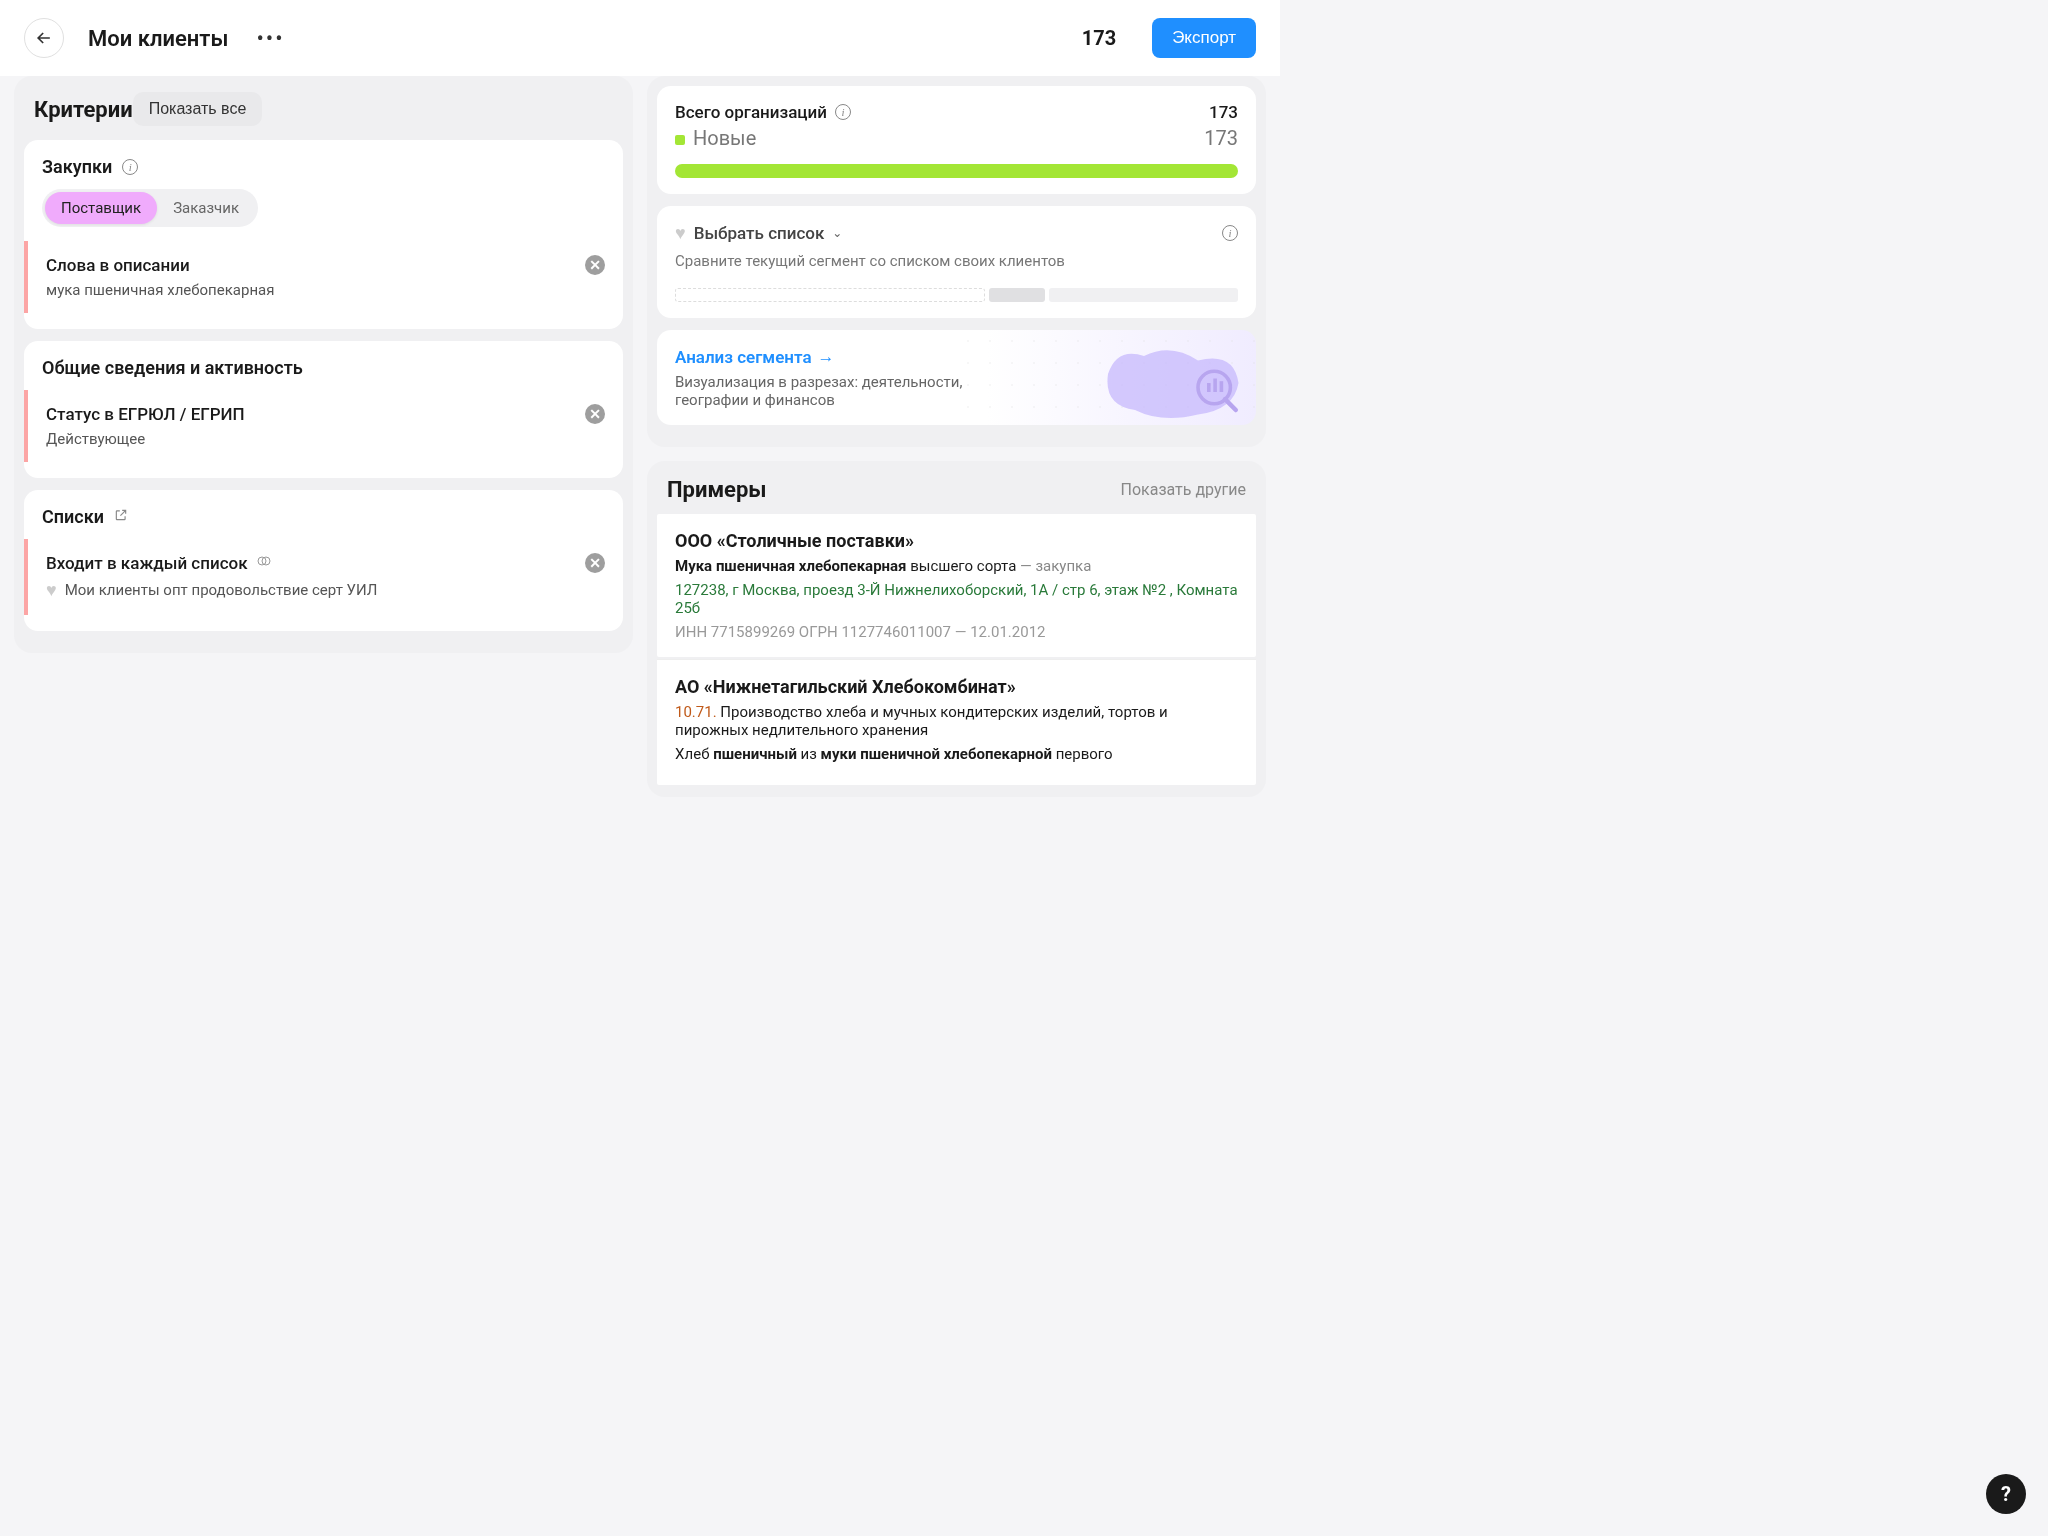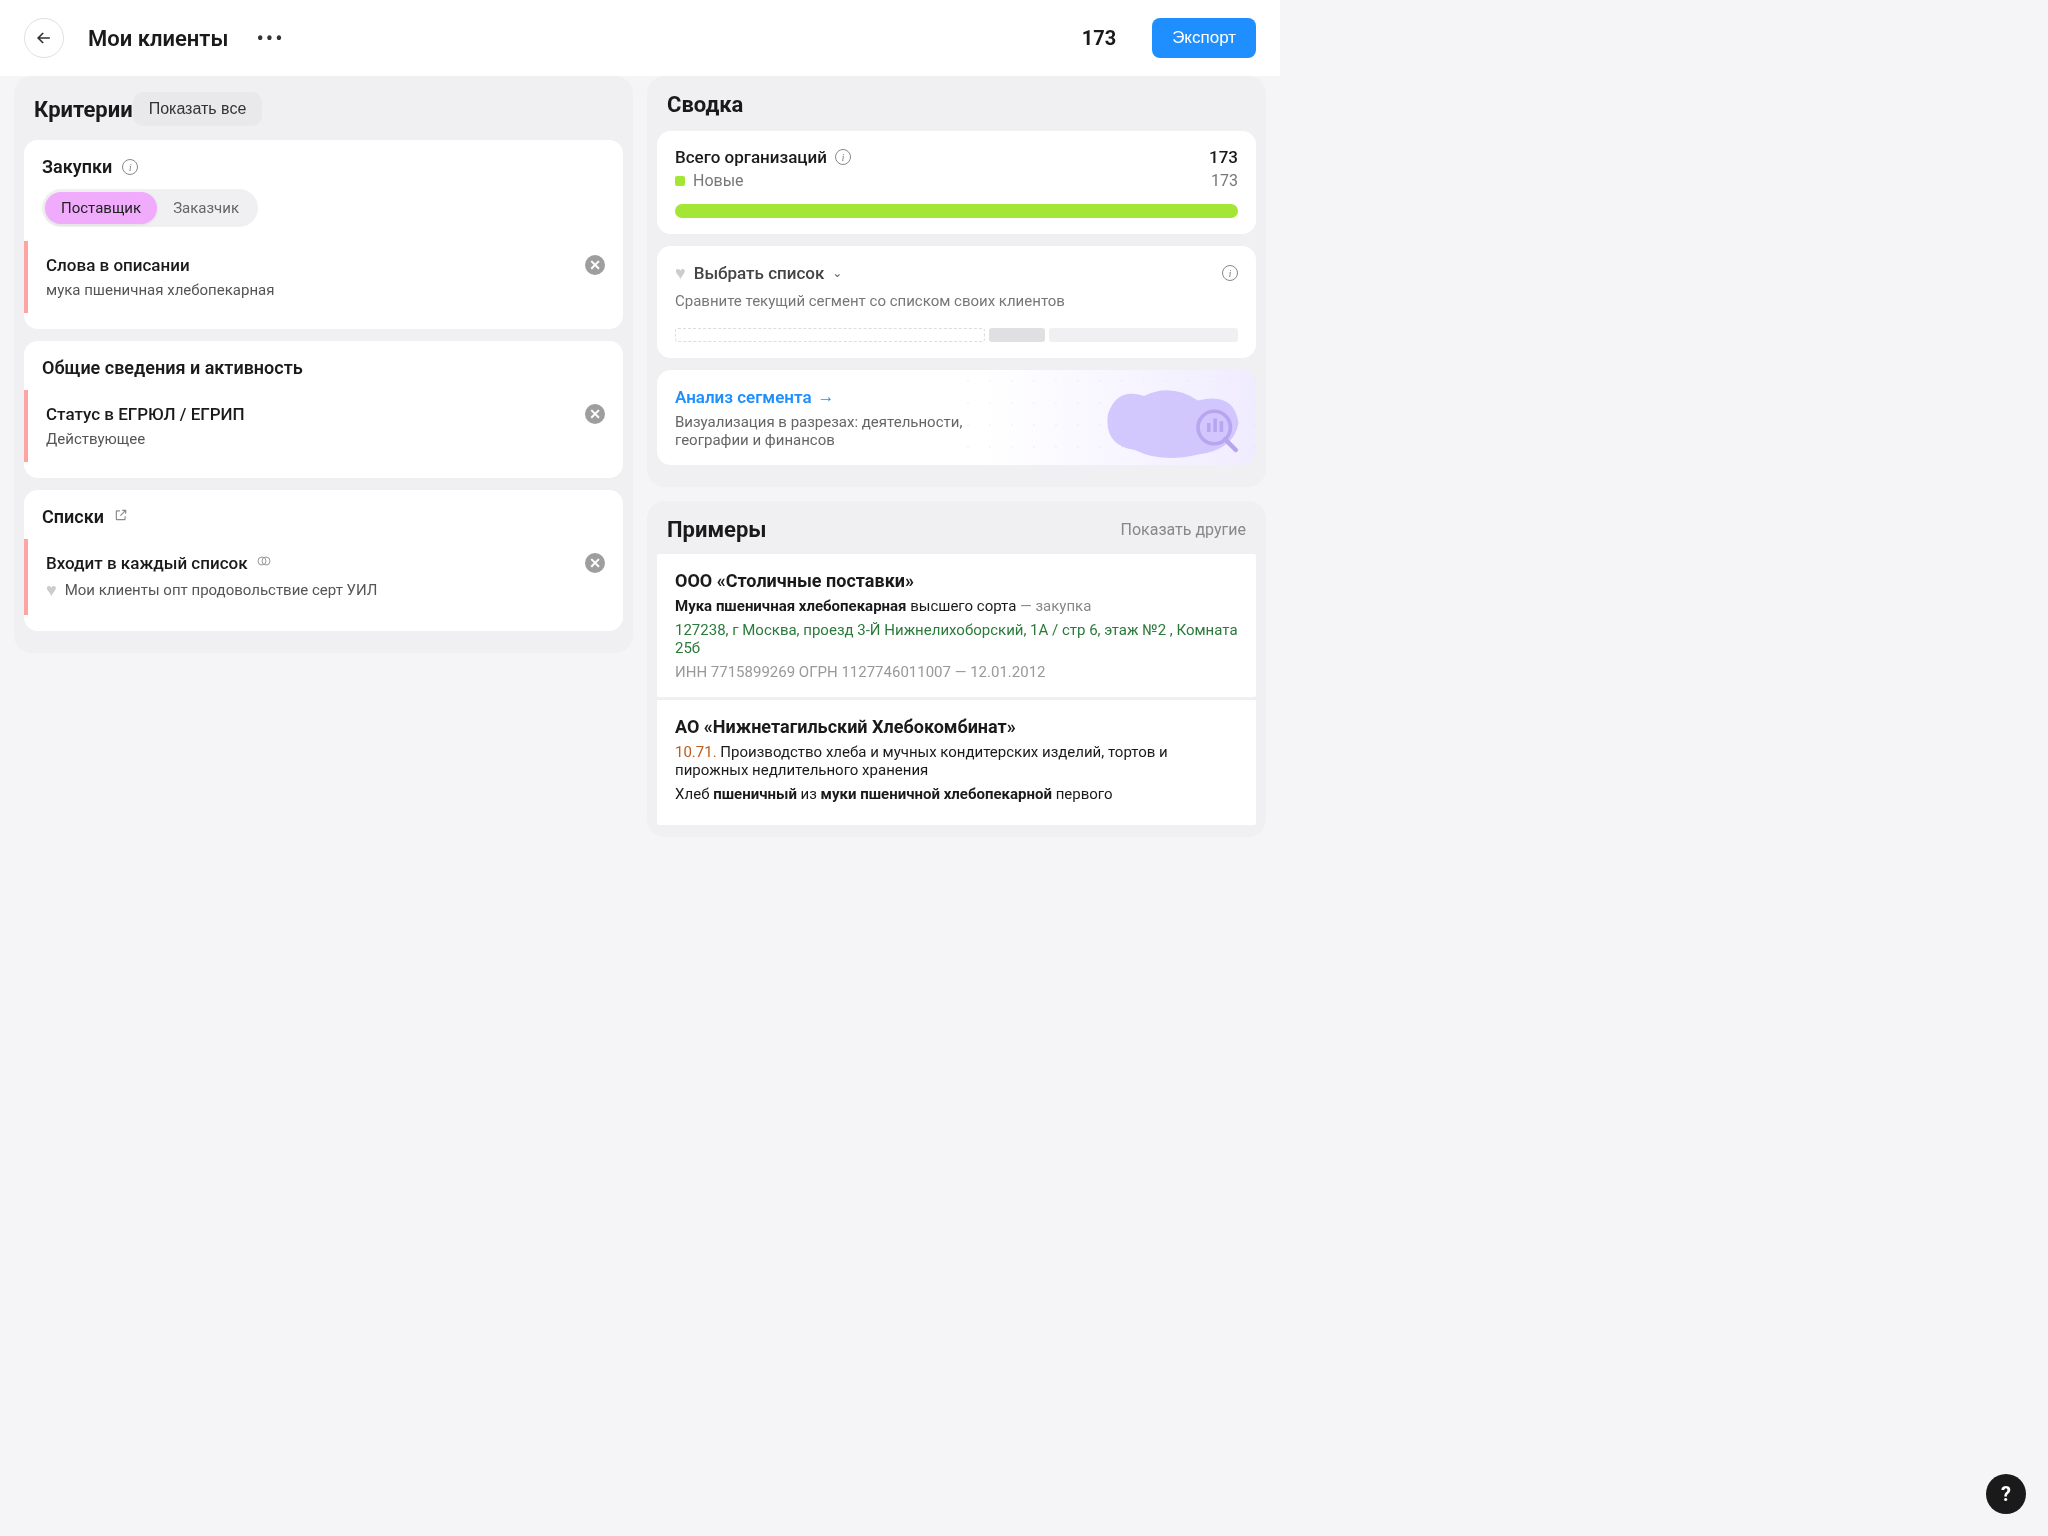--- a/index.html
+++ b/index.html
@@ -87,21 +87,21 @@
 .heart-icon { color: #ccc; font-size: 18px; }
 .overlap-icon svg { width: 16px; height: 16px; }
 
 
 .svodka-title { font-size: 22px; font-weight: 700; margin: 6px 10px 14px 10px; }
 .sv-row { display: flex; justify-content: space-between; align-items: center; }
 .sv-label { font-size: 17px; font-weight: 500; display: flex; align-items: center; gap: 8px; }
 .sv-val { font-size: 17px; font-weight: 500; }
 .sv-sub { display: flex; justify-content: space-between; align-items: center; margin-top: 4px; }
 .sv-dot { width: 10px; height: 10px; background: #a3e635; border-radius: 2px; display: inline-block; margin-right: 8px; }
-.sv-sub-label { color: #777; font-size: 16px; }
+.sv-sub-label { color: #777; font-size: 20px; }
 .progress-bar { height: 14px; background: #a3e635; border-radius: 7px; margin-top: 14px; }
 .list-select-row { display: flex; align-items: center; justify-content: space-between; }
 .list-select { display: flex; align-items: center; gap: 8px; color: #444; font-size: 17px; font-weight: 500; cursor: pointer; }
 .chev { font-size: 12px; color: #666; }
 .list-desc { color: #777; font-size: 15px; margin-top: 8px; }
 .skel-row { display: flex; gap: 4px; margin-top: 18px; align-items: center; }
 .skel-a { height: 14px; flex: 0 0 55%; border: 1px dashed #ddd; border-radius: 3px; }
 .skel-b { height: 14px; flex: 0 0 10%; background: #e0e0e2; border-radius: 3px; }
 .skel-c { height: 14px; flex: 1; background: #f0f0f2; border-radius: 3px; }
 .analysis-card {
@@ -223,21 +223,20 @@
             <span class="heart-icon">♥</span>
             <span>Мои клиенты опт продовольствие серт УИЛ</span>
           </div>
         </div>
       </div>
     </div>
   </div>
 
   <div class="col-right">
     <div class="panel-outer">
-      <div class="svodka-title">Сводка</div>
 
       <div class="card">
         <div class="sv-row">
           <div class="sv-label">
             <span>Всего организаций</span>
             <span class="info-icon">i</span>
           </div>
           <div class="sv-val">173</div>
         </div>
         <div class="sv-sub">

